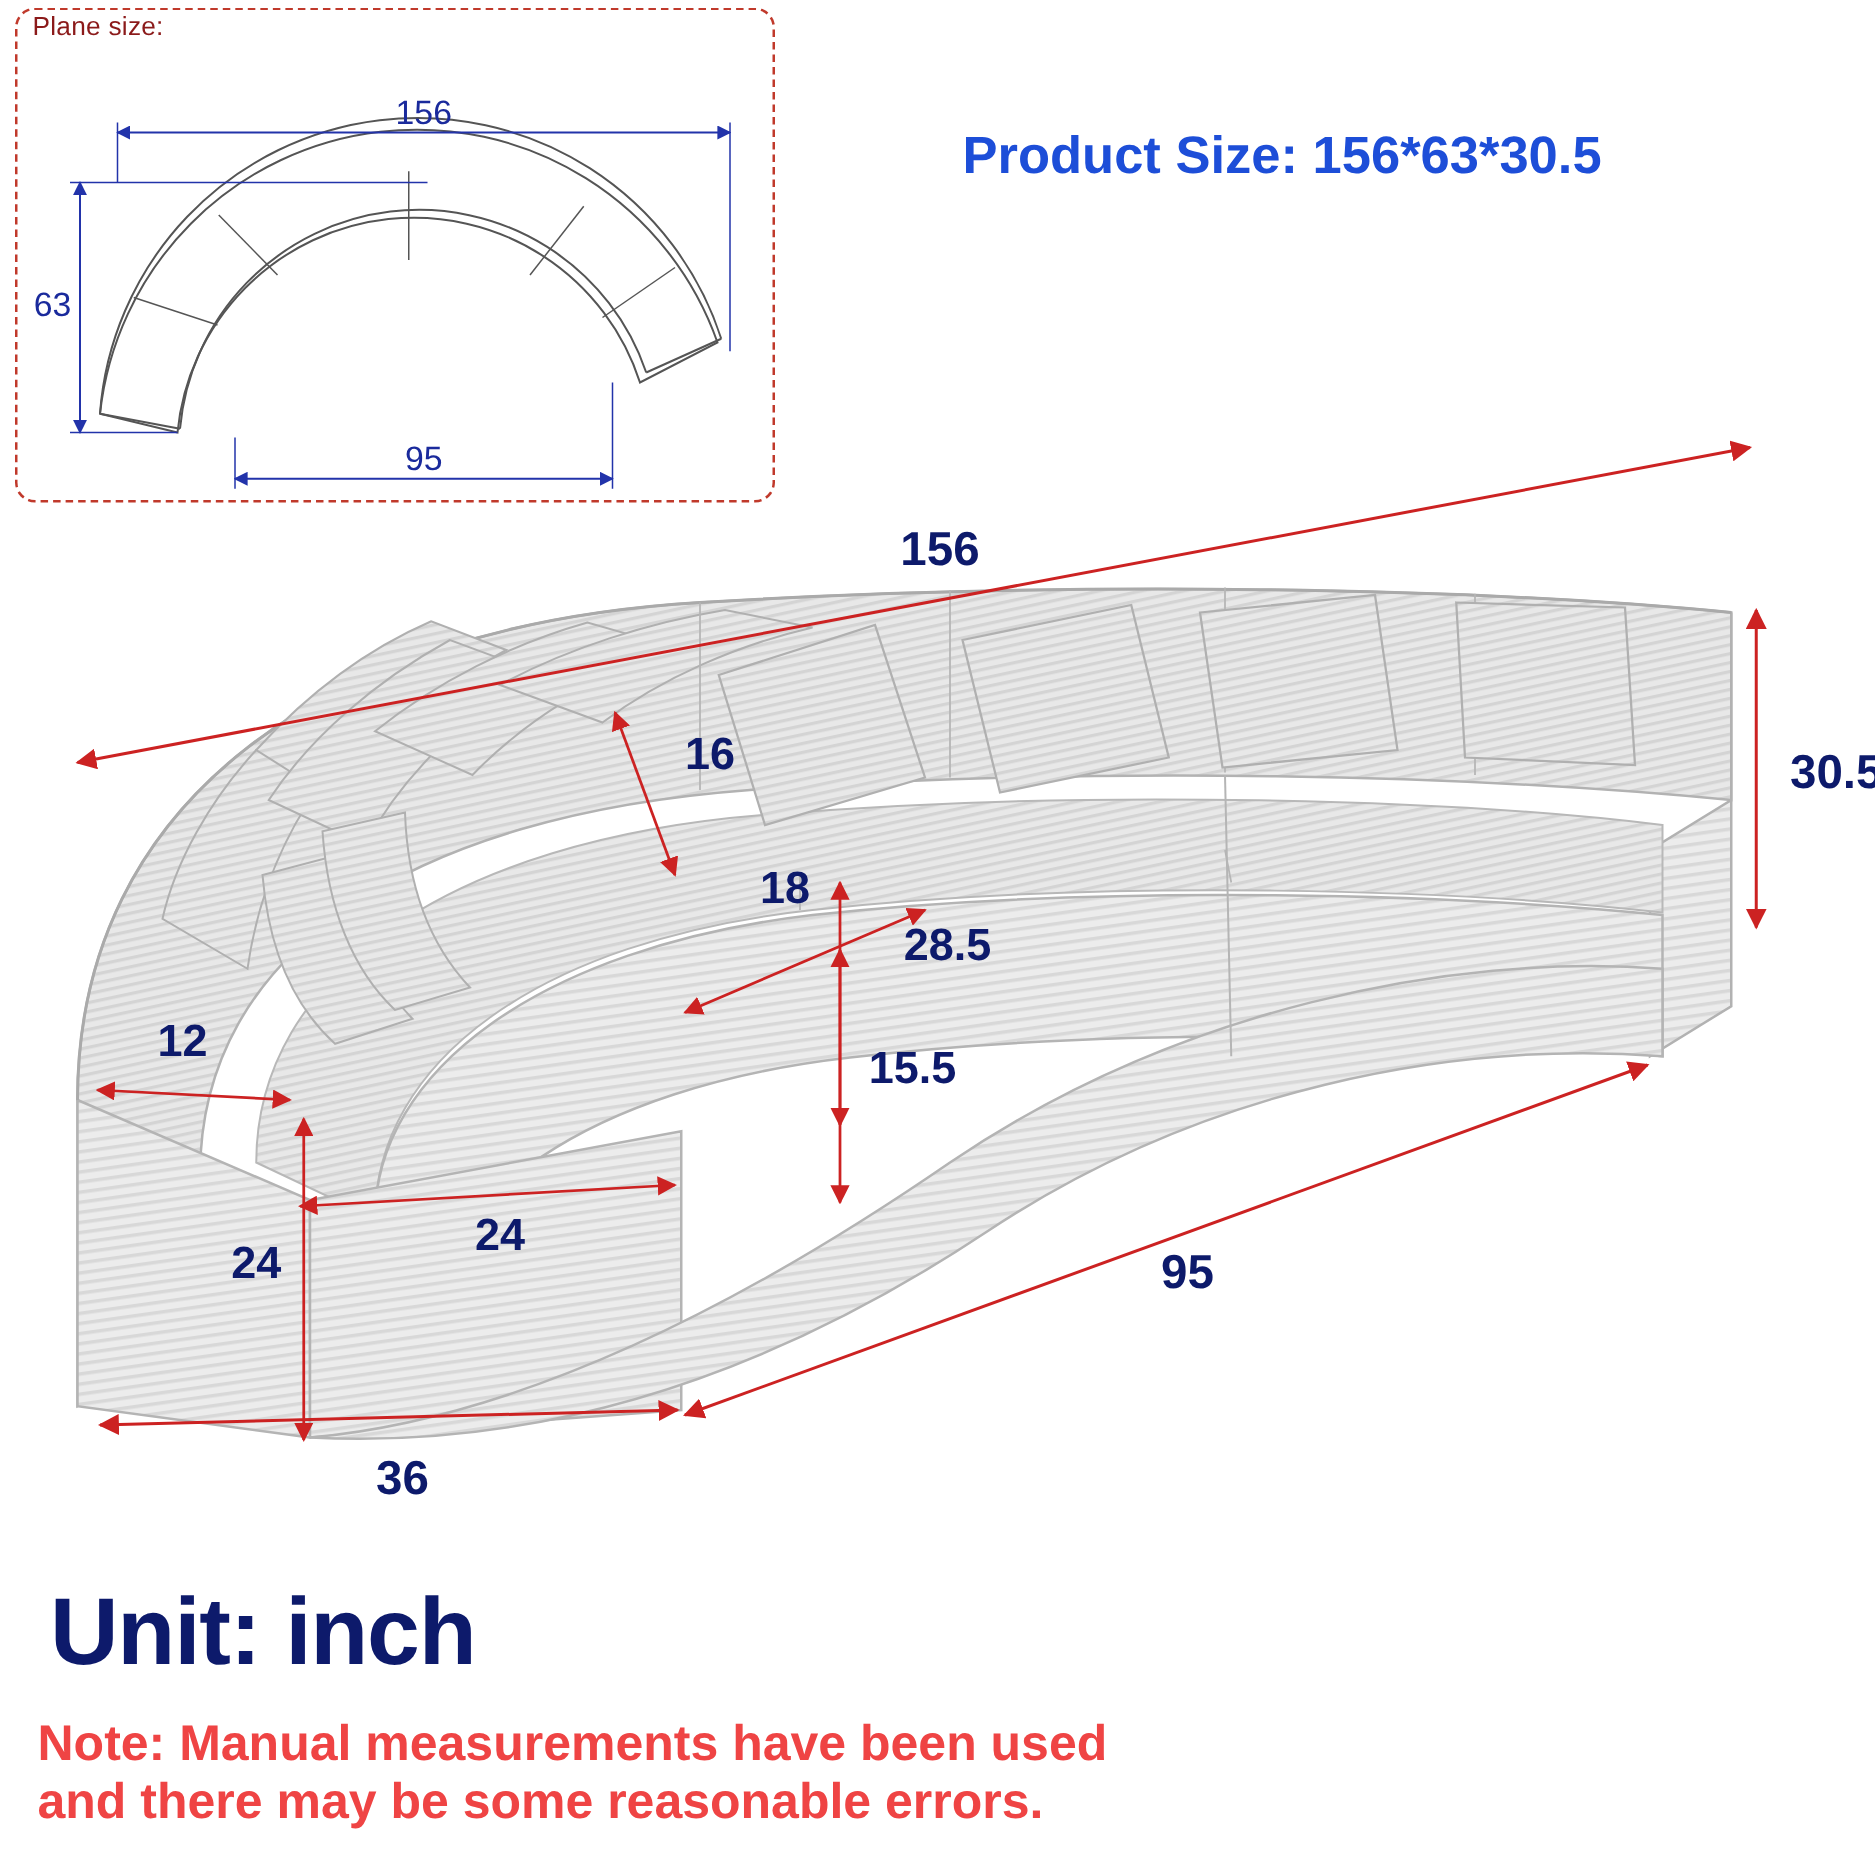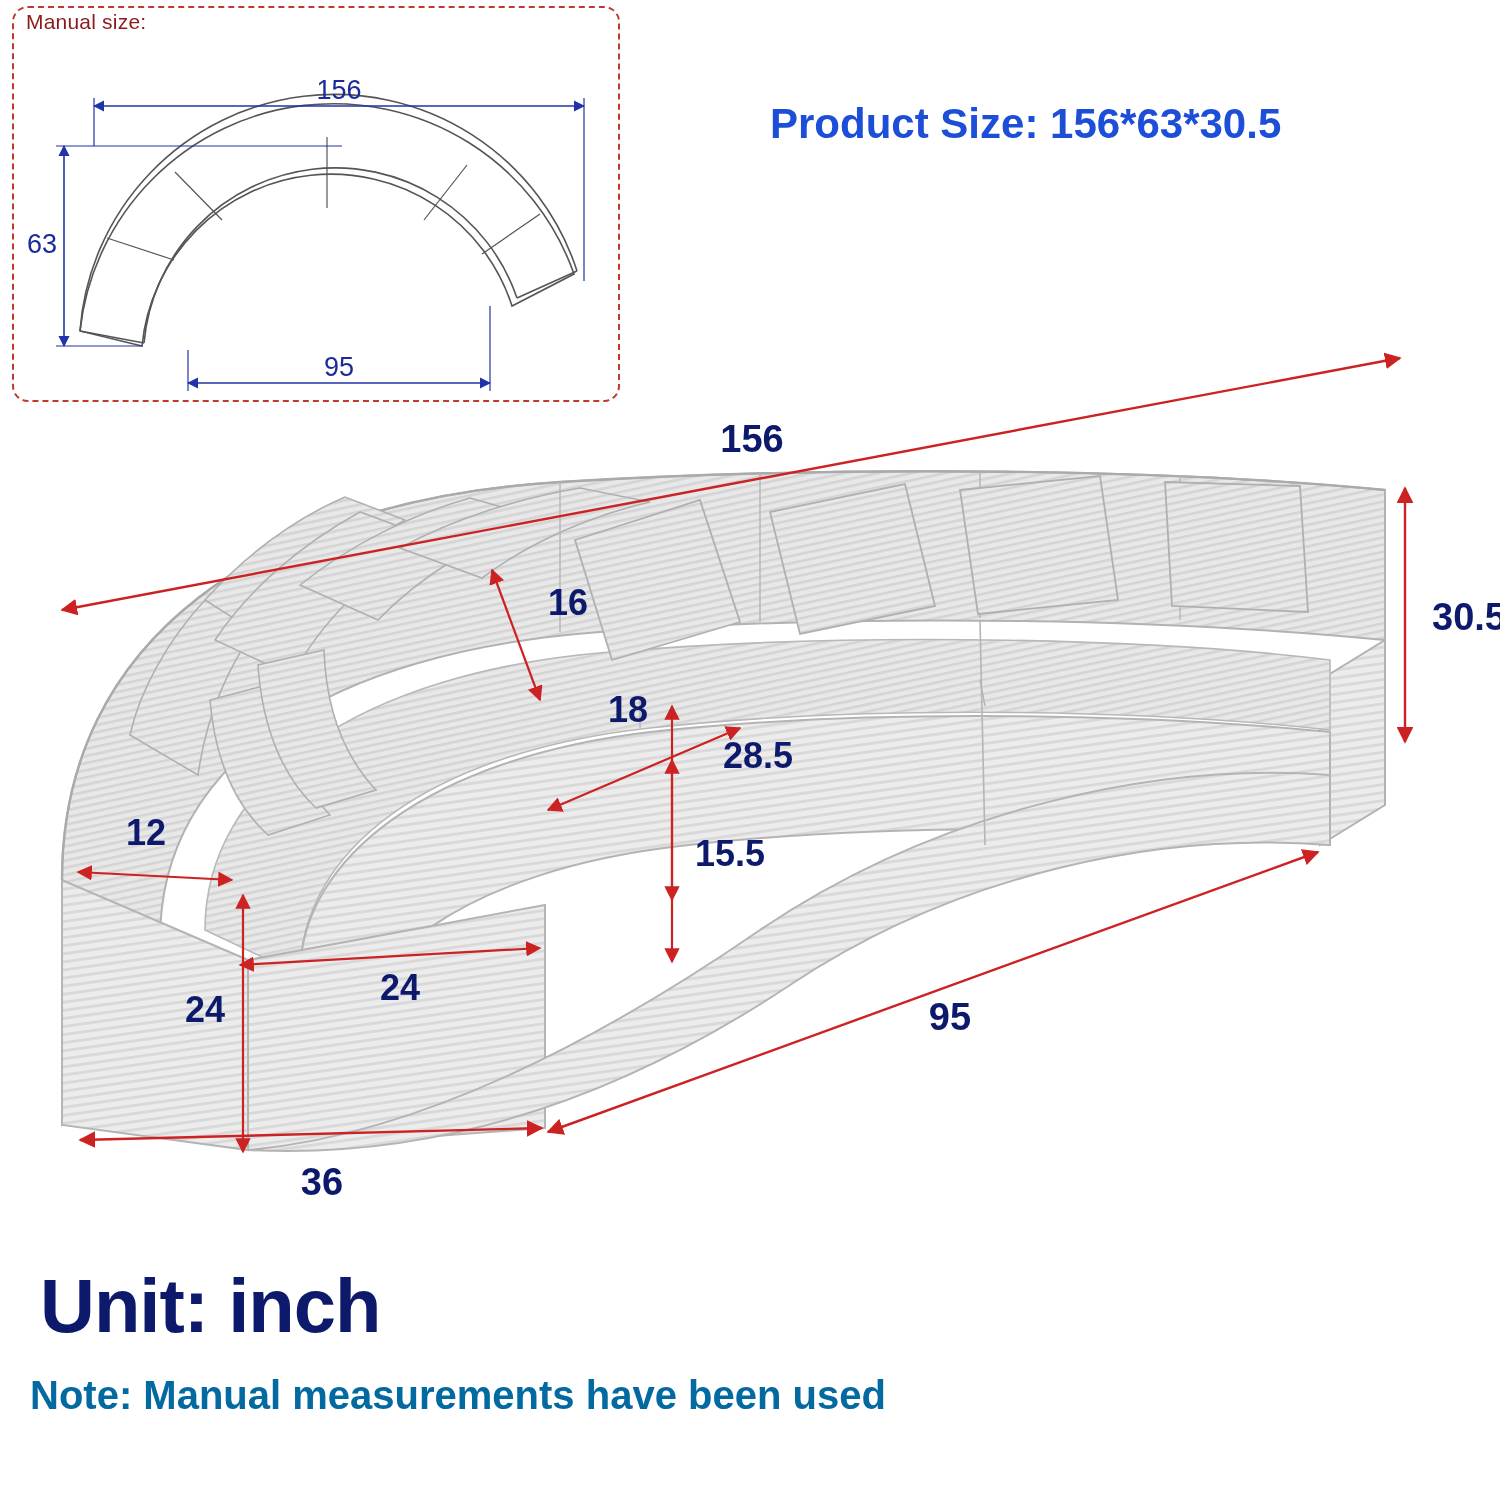--- a/index.html
+++ b/index.html
@@ -68,39 +68,39 @@
     color: #0d1a6b;
     letter-spacing: -1px;
   }
   #note-text {
     position: absolute;
     left: 30px;
     top: 1372px;
     width: 1300px;
     font-size: 40px;
     font-weight: bold;
-    color: #0369a1;
+    color: #ef4444;
     line-height: 1.15;
   }
 
   .dim-label {
     font-family: "Liberation Sans", sans-serif;
     font-weight: bold;
     fill: #0d1a6b;
   }
   .dim-label-small {
     font-family: "Liberation Sans", sans-serif;
     fill: #1a2a9c;
   }
 </style>
 </head>
 <body>
 
 <div id="plane-box"></div>
-<div id="plane-title">Manual size:</div>
+<div id="plane-title">Plane size:</div>
 
 <svg id="plane-svg" width="612" height="400">
   <defs>
     <marker id="arrP" viewBox="0 0 10 10" refX="9" refY="5" markerWidth="7" markerHeight="7" orient="auto-start-reverse">
       <path d="M0,0 L10,5 L0,10 z" fill="#2233aa"></path>
     </marker>
   </defs>
 
   <g>
     <path d="M 68,325 A 255,255 0 0 1 562,268 L 562,268 L 500,300 A 190,190 0 0 0 130,340 Z" fill="none" stroke="#555" stroke-width="1.6"></path>
@@ -281,13 +281,14 @@
   <g>
     <line x1="80" y1="1140" x2="542" y2="1128" stroke="#cc2222" stroke-width="2.4" marker-start="url(#arrR)" marker-end="url(#arrR)"></line>
     <text class="dim-label" x="322" y="1195" font-size="38" text-anchor="middle">36</text>
   </g>
 
 </svg>
 
 <div id="unit-text">Unit: inch</div>
 <div id="note-text">
   <span>Note: Manual measurements have been used</span><br>
+  <span>and there may be some reasonable errors.</span>
 </div>
 
 </body></html>

